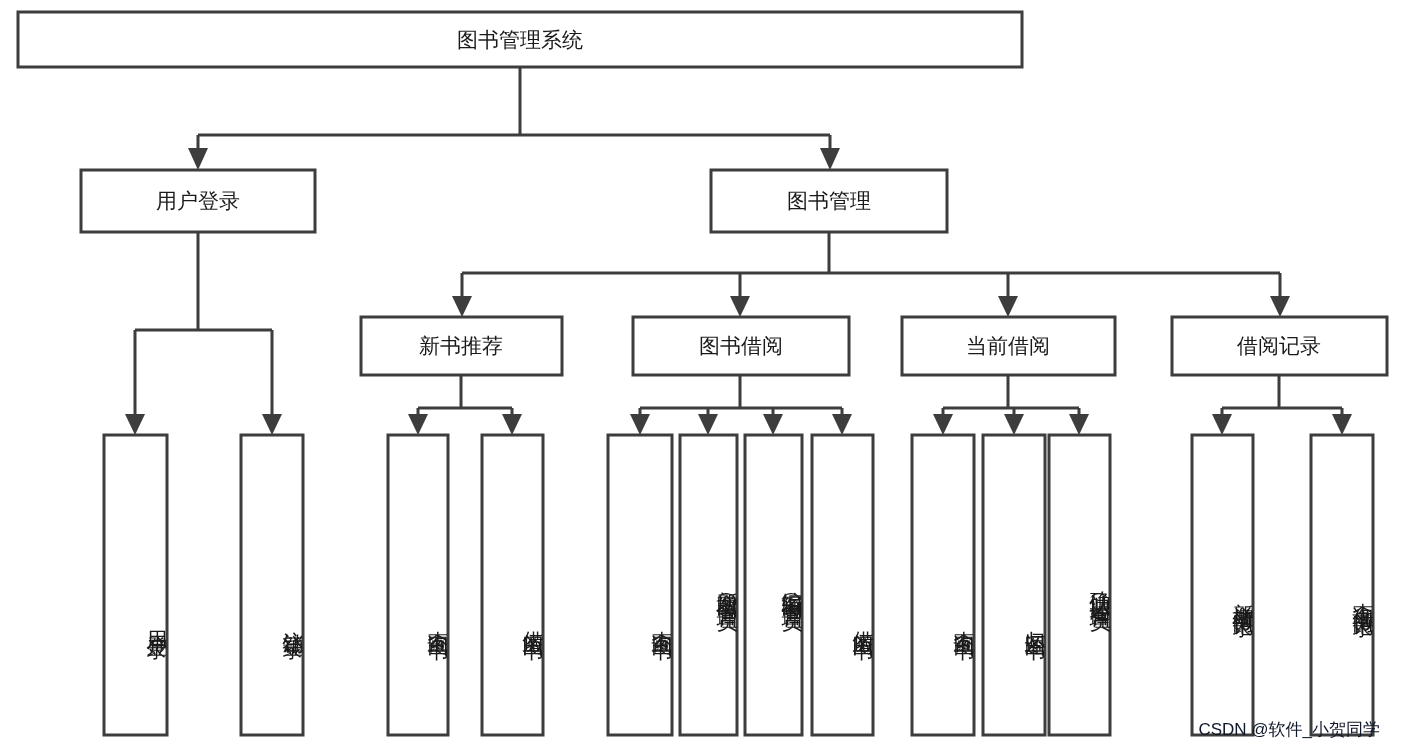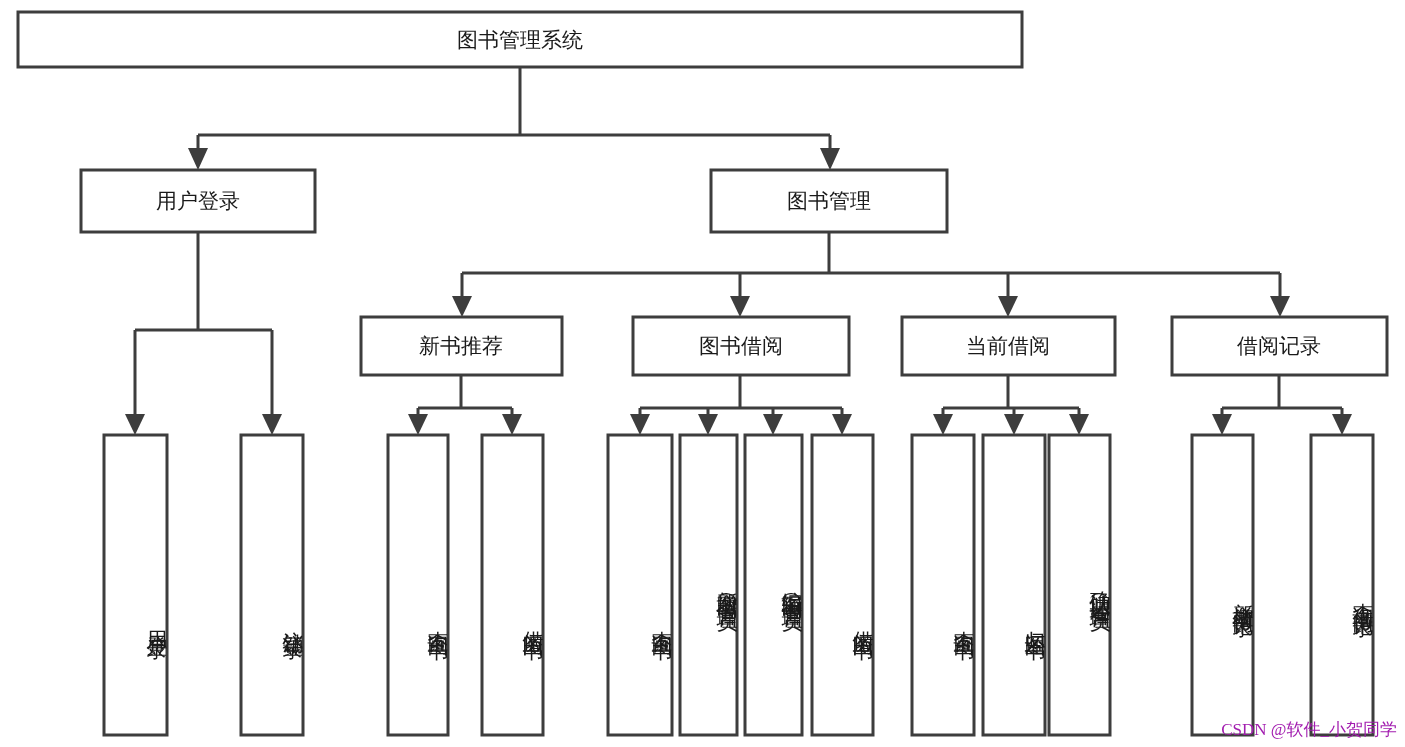--- a/index.html
+++ b/index.html
@@ -58,25 +58,25 @@
     letter-spacing: 3px;
     line-height: 1;
     display: flex;
     align-items: flex-start;
     justify-content: center;
     white-space: nowrap;
     user-select: none;
   }
   .watermark {
     position: absolute;
-    right: 8px;
+    right: 25px;
     bottom: 6px;
-    font-family: Liberation Serif, serif;
+    font-family: Liberation Sans, sans-serif;
     font-size: 17px;
-    color: #a21caf;
+    color: #0f172a;
     white-space: nowrap;
     user-select: none;
   }
 </style>
 </head>
 <body>
 
 <div id="diagram-root">
 
   <svg id="flow-svg" viewBox="0 0 1405 747">

